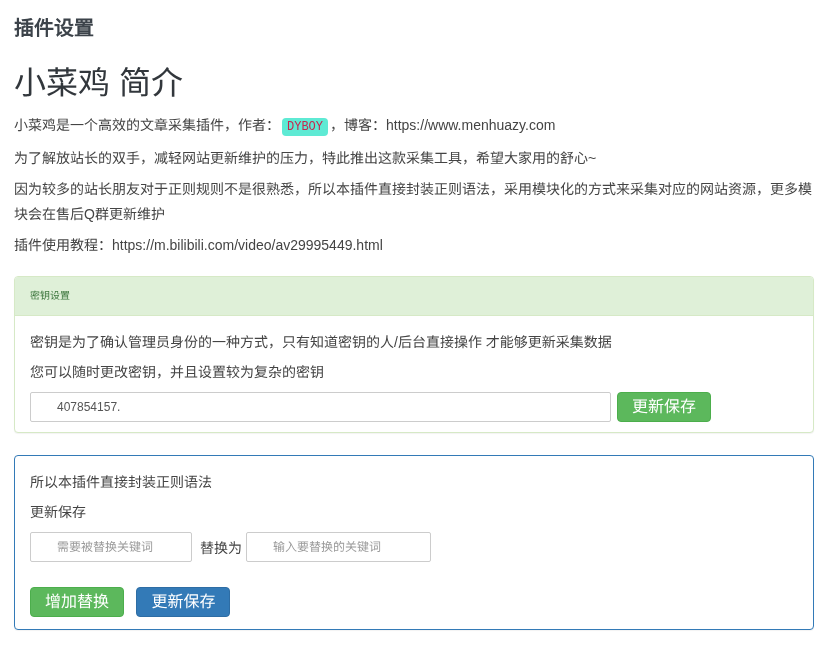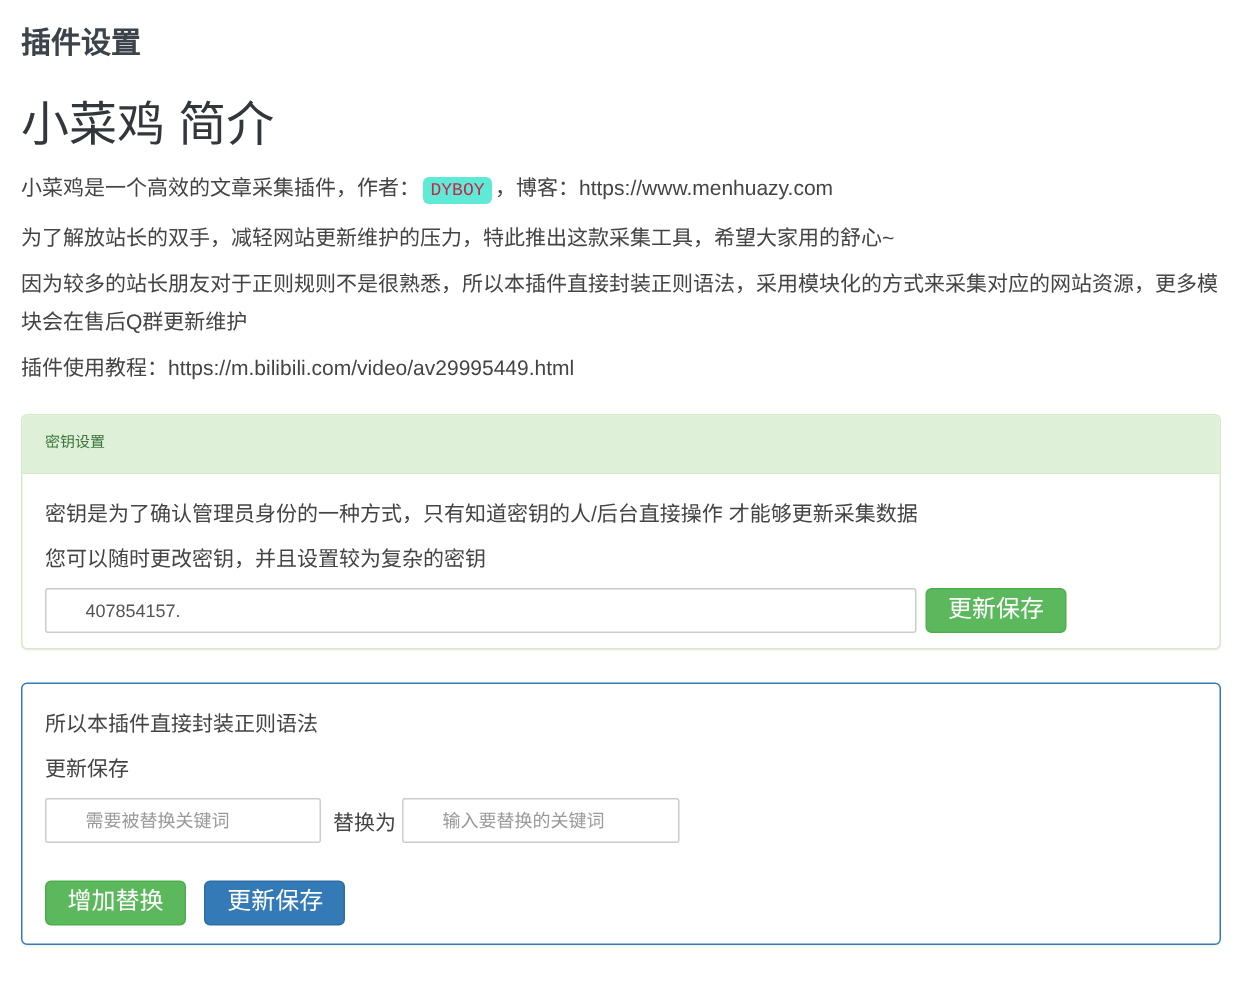--- a/index.html
+++ b/index.html
@@ -54,21 +54,21 @@
     padding: 4px 26px; font-size: 12px; color: #555;
     font-family: "Liberation Sans", "DejaVu Sans", sans-serif;
     background: #fff; outline: none;
   }
   input.text-input::placeholder { color: #9a9a9a; opacity: 1; }
 
   .key-row { display: flex; align-items: center; margin-top: 4px; }
   .key-input { width: 581px; }
 
   .kw-row { display: flex; align-items: center; margin-top: 6px; font-size: 14px; }
-  .kw-from { width: 184px; }
+  .kw-from { width: 162px; }
   .kw-to { width: 185px; }
   .kw-label { margin: 0 4px 0 8px; color: #444; white-space: nowrap; }
 
   .btn {
     display: inline-block; border-radius: 4px; cursor: pointer;
     font-size: 16px; line-height: 16px; padding: 6px 14px;
     color: #fff; border: 1px solid transparent; white-space: nowrap;
     font-family: "Liberation Sans", "DejaVu Sans", sans-serif;
   }
   .btn-success { background: #5cb85c; border-color: #4cae4c; }

